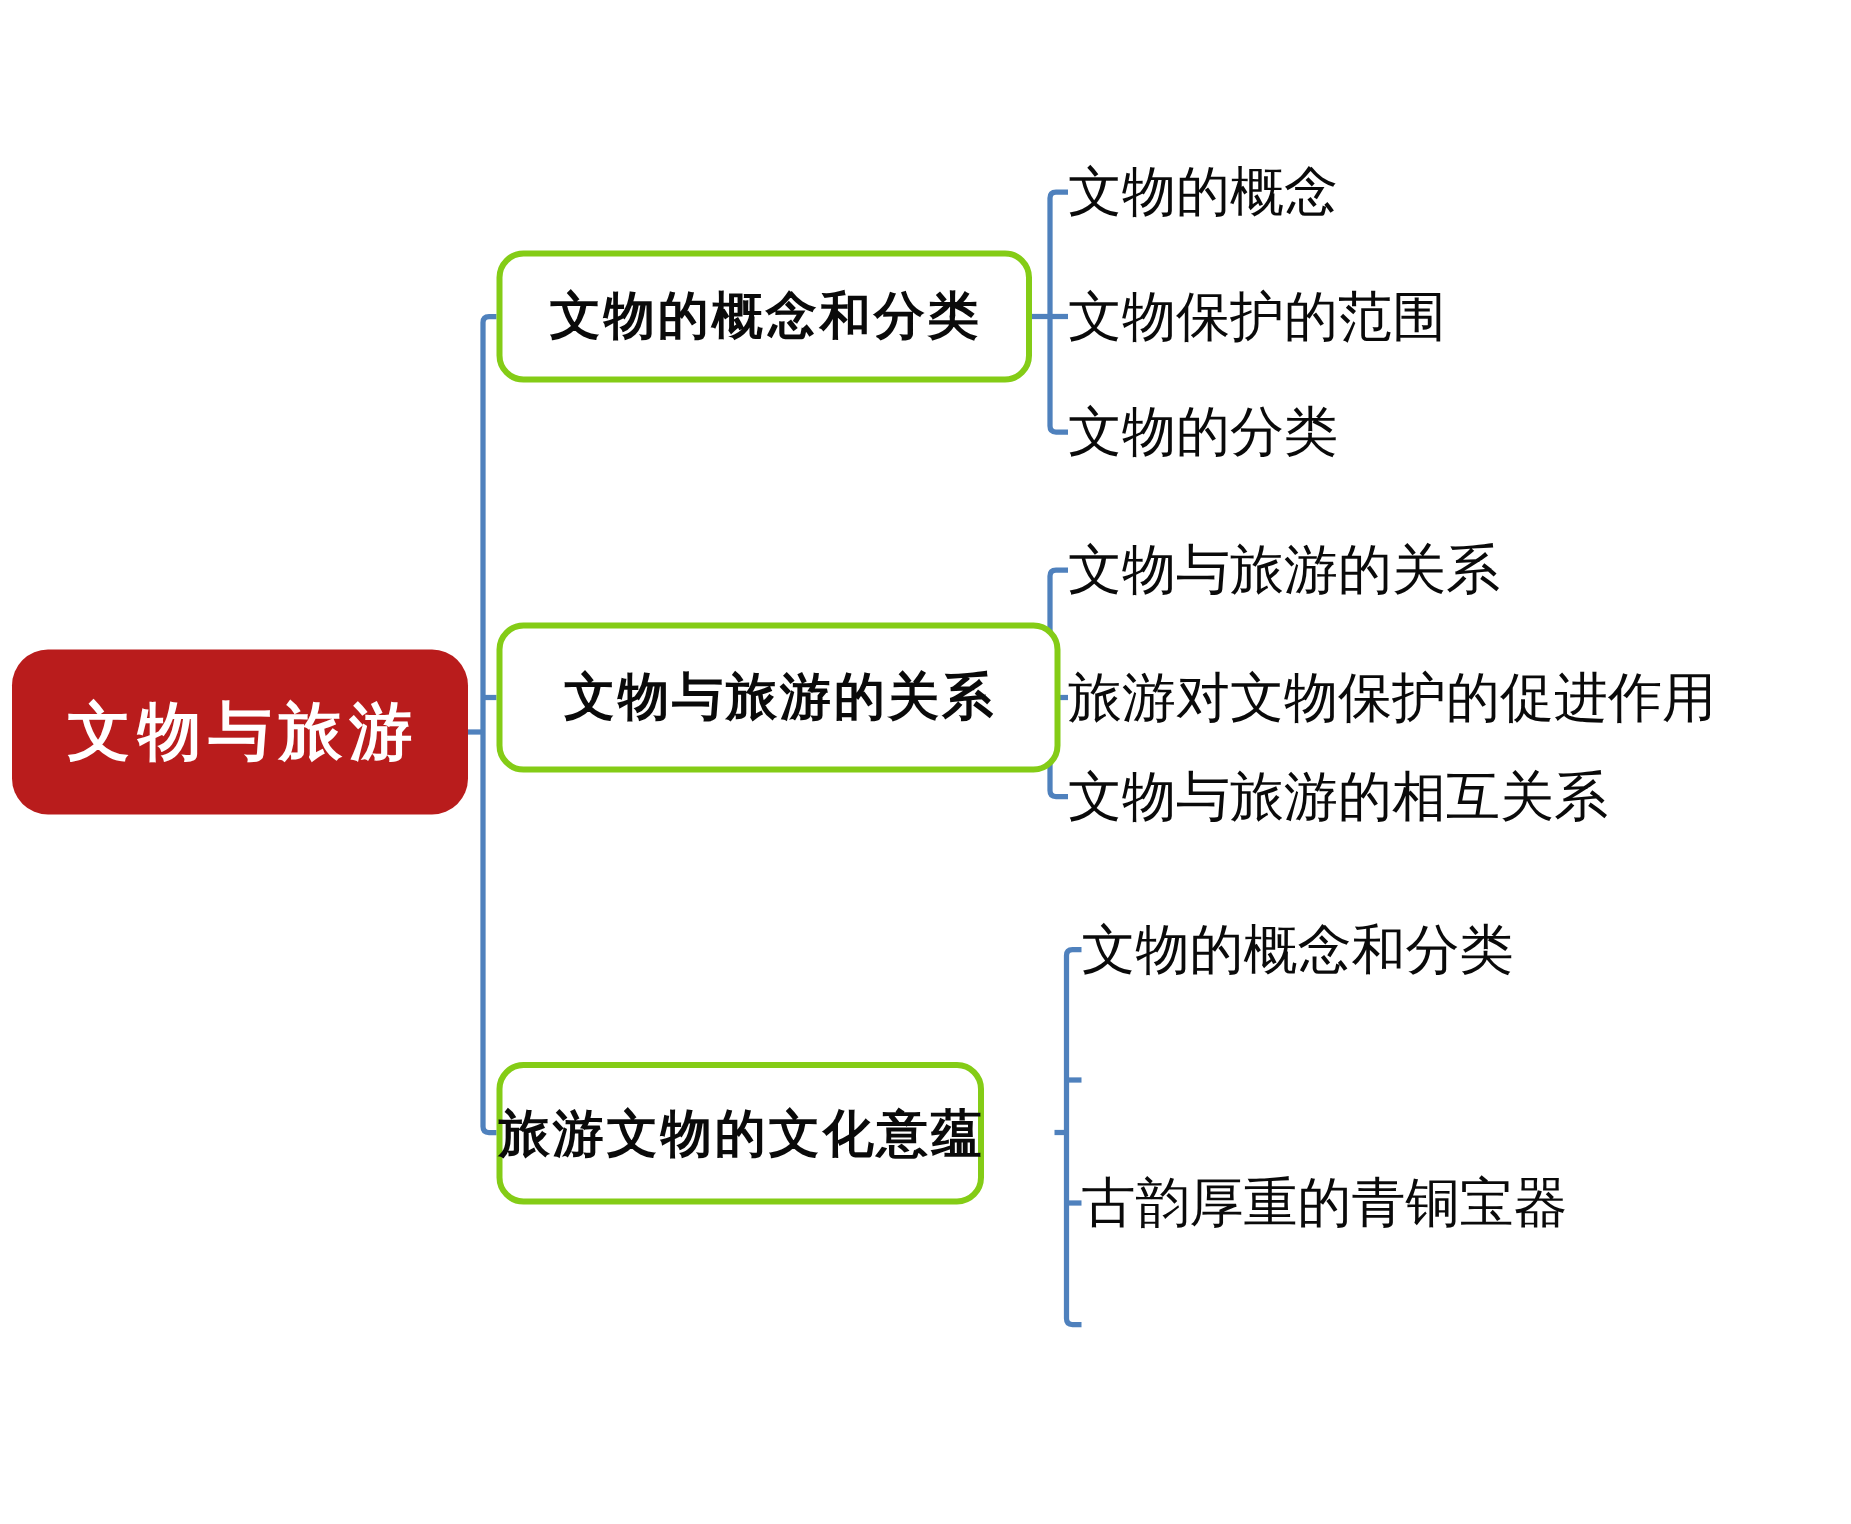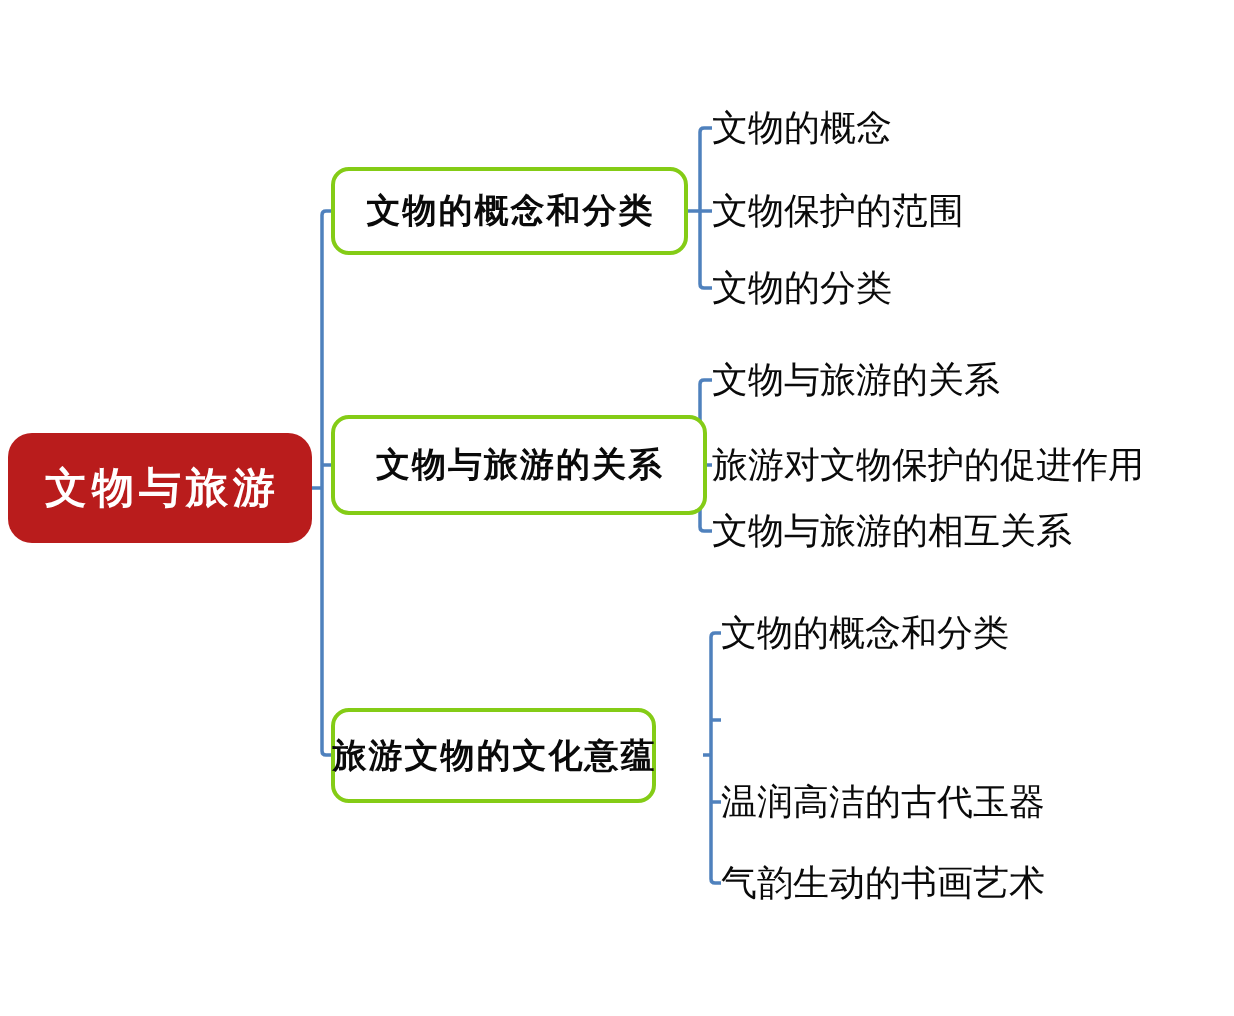--- a/index.html
+++ b/index.html
@@ -107,16 +107,15 @@
 
   <div class="leaf g12" style="top:128px">文物的概念</div>
   <div class="leaf g12" style="top:211px">文物保护的范围</div>
   <div class="leaf g12" style="top:288px">文物的分类</div>
 
   <div class="leaf g12" style="top:380px">文物与旅游的关系</div>
   <div class="leaf g12" style="top:465px">旅游对文物保护的促进作用</div>
   <div class="leaf g12" style="top:531px">文物与旅游的相互关系</div>
 
   <div class="leaf g3" style="top:633px">文物的概念和分类</div>
-  <div class="leaf g3" style="top:802px">温润高洁的古代玉器</div>
-  <div class="leaf g3" style="top:883px">气韵生动的书画艺术</div>
+  <div class="leaf g3" style="top:802px">古韵厚重的青铜宝器</div>
 
 </div>
 
 </body></html>

